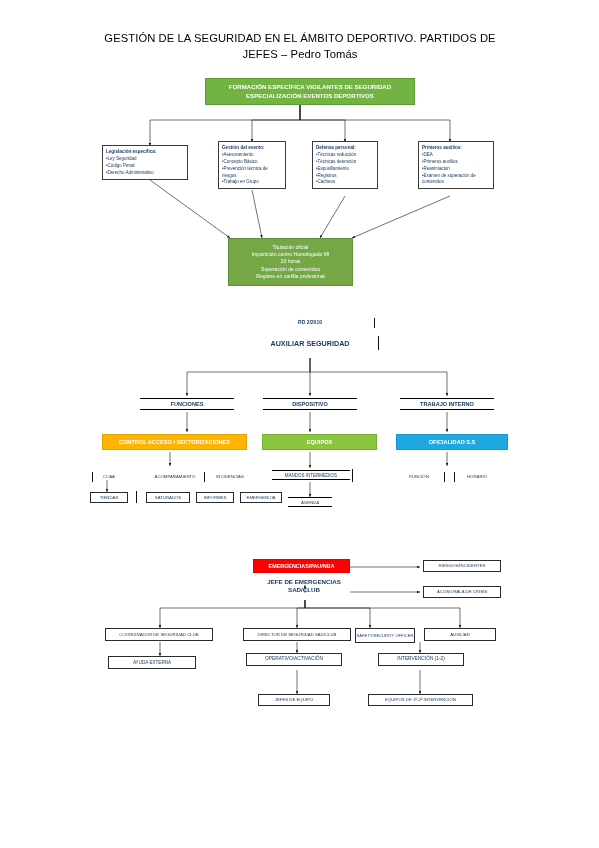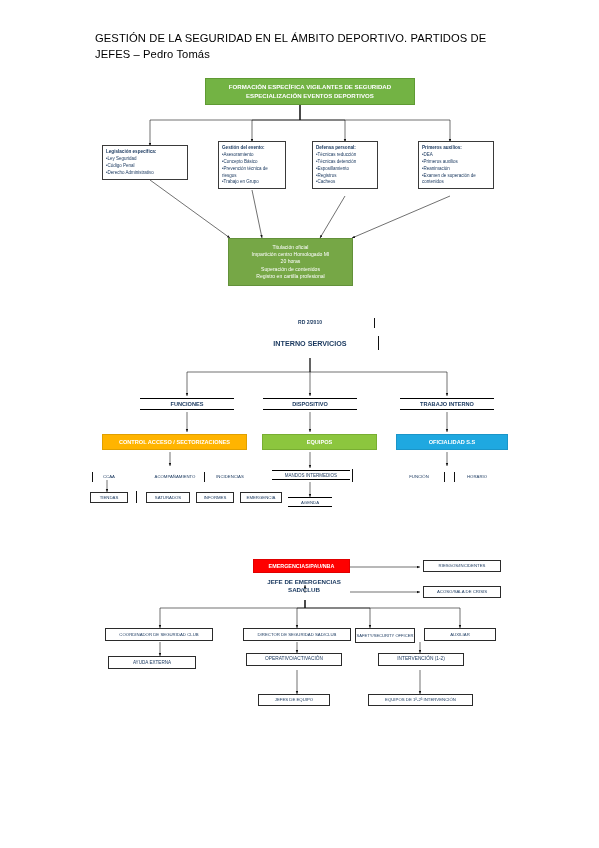--- a/index.html
+++ b/index.html
@@ -10,21 +10,21 @@
     font-family:"Liberation Sans", sans-serif;
     color:#1a1a1a;
     position:relative;
     overflow:hidden;
   }
   .page { position:relative; width:599px; height:848px; }
 
   
   .doc-title{
     position:absolute; left:95px; top:30px; width:410px;
-    text-align:left; font-size:11.2px; line-height:1.45;
+    text-align:center; font-size:11.2px; line-height:1.45;
     letter-spacing:.1px; color:#000;
   }
 
   
   .abs{ position:absolute; }
 
   
   .box-green{
     position:absolute; background:#73b344; border:1px solid #5f9a33;
     color:#ffffff; font-weight:bold; display:flex; align-items:center;
@@ -187,21 +187,21 @@
       <span>Impartición centro Homologado MI</span><br>
       <span>20 horas</span><br>
       <span>Superación de contenidos</span><br>
       <span>Registro en cartilla profesional</span>
     </div>
   </div>
 
   <div class="plain-txt" style="left:265px; top:319px; width:90px; font-size:5px; font-weight:bold;">RD 2/2010</div>
   <div class="abs" style="left:374px; top:318px; width:1px; height:10px; background:#111;"></div>
 
-  <div class="plain-txt" style="left:255px; top:339px; width:110px; font-size:7.2px; font-weight:bold;">INTERNO SERVICIOS</div>
+  <div class="plain-txt" style="left:255px; top:339px; width:110px; font-size:7.2px; font-weight:bold;">AUXILIAR SEGURIDAD</div>
   <div class="abs" style="left:378px; top:336px; width:1.4px; height:14px; background:#111;"></div>
 
   <div class="hdr-rule" style="left:140px; top:398px; width:94px; font-size:5.6px; padding:2px 0;">FUNCIONES</div>
   <div class="hdr-rule" style="left:263px; top:398px; width:94px; font-size:5.6px; padding:2px 0;">DISPOSITIVO</div>
   <div class="hdr-rule" style="left:400px; top:398px; width:94px; font-size:5.6px; padding:2px 0;">TRABAJO INTERNO</div>
 
   <div class="box-orange" style="left:102px; top:434px; width:145px; height:16px; font-size:5.6px;">CONTROL ACCESO / SECTORIZACIONES</div>
   <div class="box-lime" style="left:262px; top:434px; width:115px; height:16px; font-size:5.6px;">EQUIPOS</div>
   <div class="box-cyan" style="left:396px; top:434px; width:112px; height:16px; font-size:5.6px;">OFICIALIDAD S.S</div>
 

